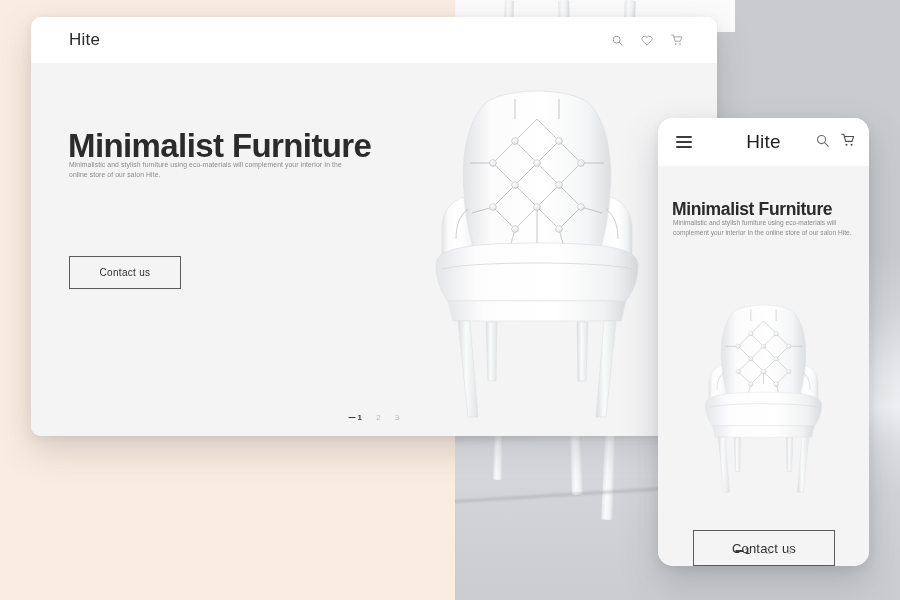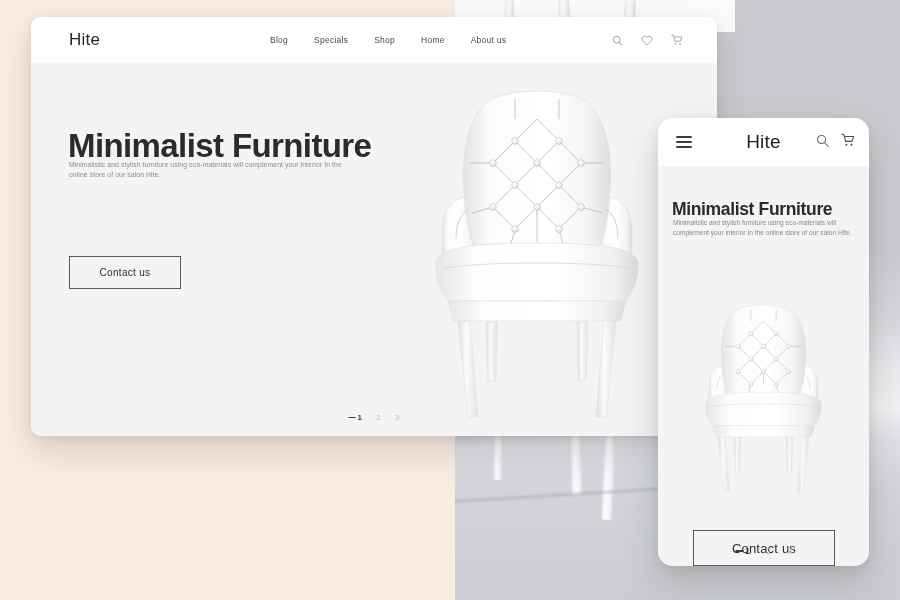--- a/index.html
+++ b/index.html
@@ -352,27 +352,20 @@
     <div class="bg-floor-line"></div>
   </div>
 
   <div class="bg-cream"></div>
 
   <div class="desktop">
 
     <div class="desktop-nav">
       <div class="logo-desktop">Hite</div>
 
-      <nav class="nav-links">
-        <a class="nav-item">Blog</a>
-        <a class="nav-item">Specials</a>
-        <a class="nav-item">Shop</a>
-        <a class="nav-item">Home</a>
-        <a class="nav-item">About us</a>
-      </nav>
 
       <div class="nav-icons">
         <span>
           <svg width="11" height="11" viewBox="0 0 16 16" fill="none" stroke="#9a9a9c" stroke-width="1.4">
             <circle cx="6.8" cy="6.8" r="5"></circle>
               <line x1="10.5" y1="10.5" x2="15" y2="15" stroke-linecap="round"></line>
           </svg>
         </span>
         <span>
           <svg width="12" height="11" viewBox="0 0 18 16" fill="none" stroke="#9a9a9c" stroke-width="1.3">

